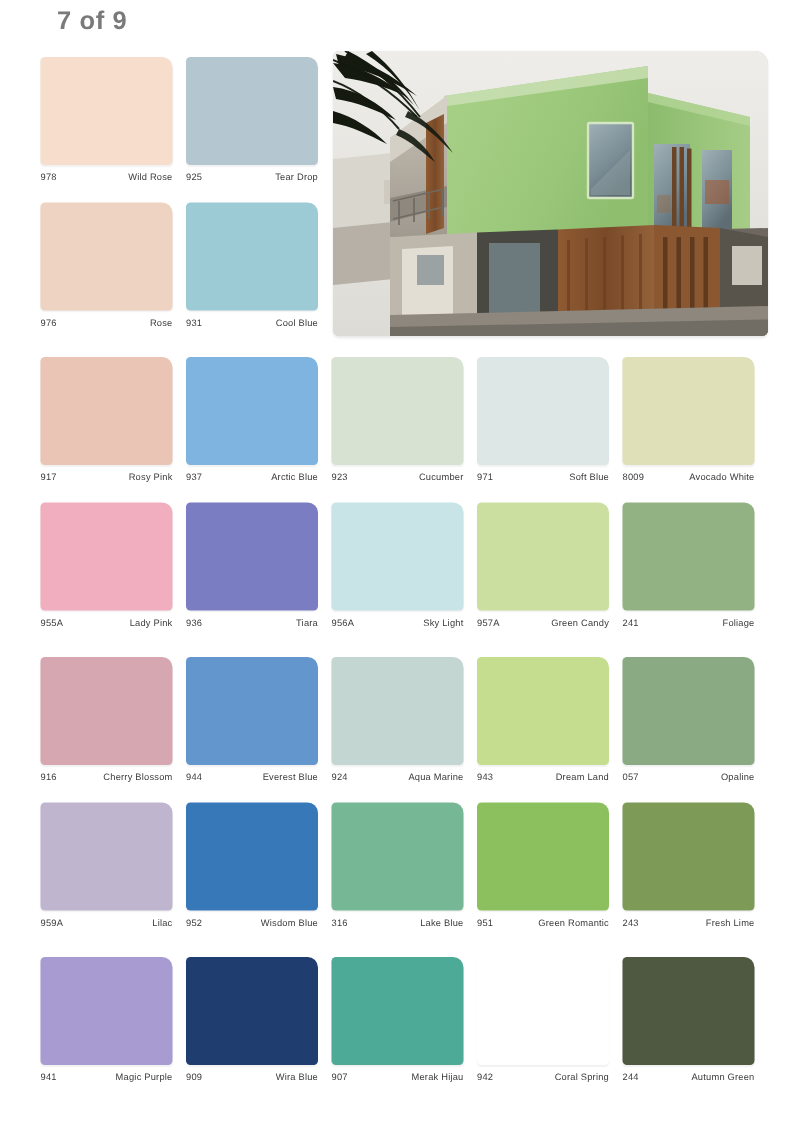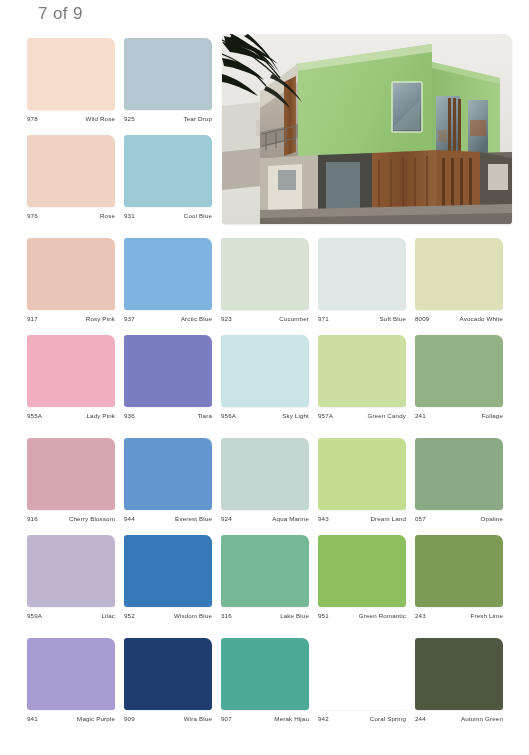--- a/index.html
+++ b/index.html
@@ -20,21 +20,21 @@
     position:absolute;
     left:0;top:0;
     width:529px;height:30px;
   }
   #page-counter{
     position:absolute;
     left:38px;top:4px;
     font-size:17px;
     letter-spacing:.4px;
     color:#7a7a7a;
-    font-weight:400;
+    font-weight:700;
     white-space:nowrap;
     text-align:right;
   }
   
   #swatch-grid{
     position:absolute;
     left:0;top:0;
     width:529px;height:755px;
   }
   .swatch-cell{

